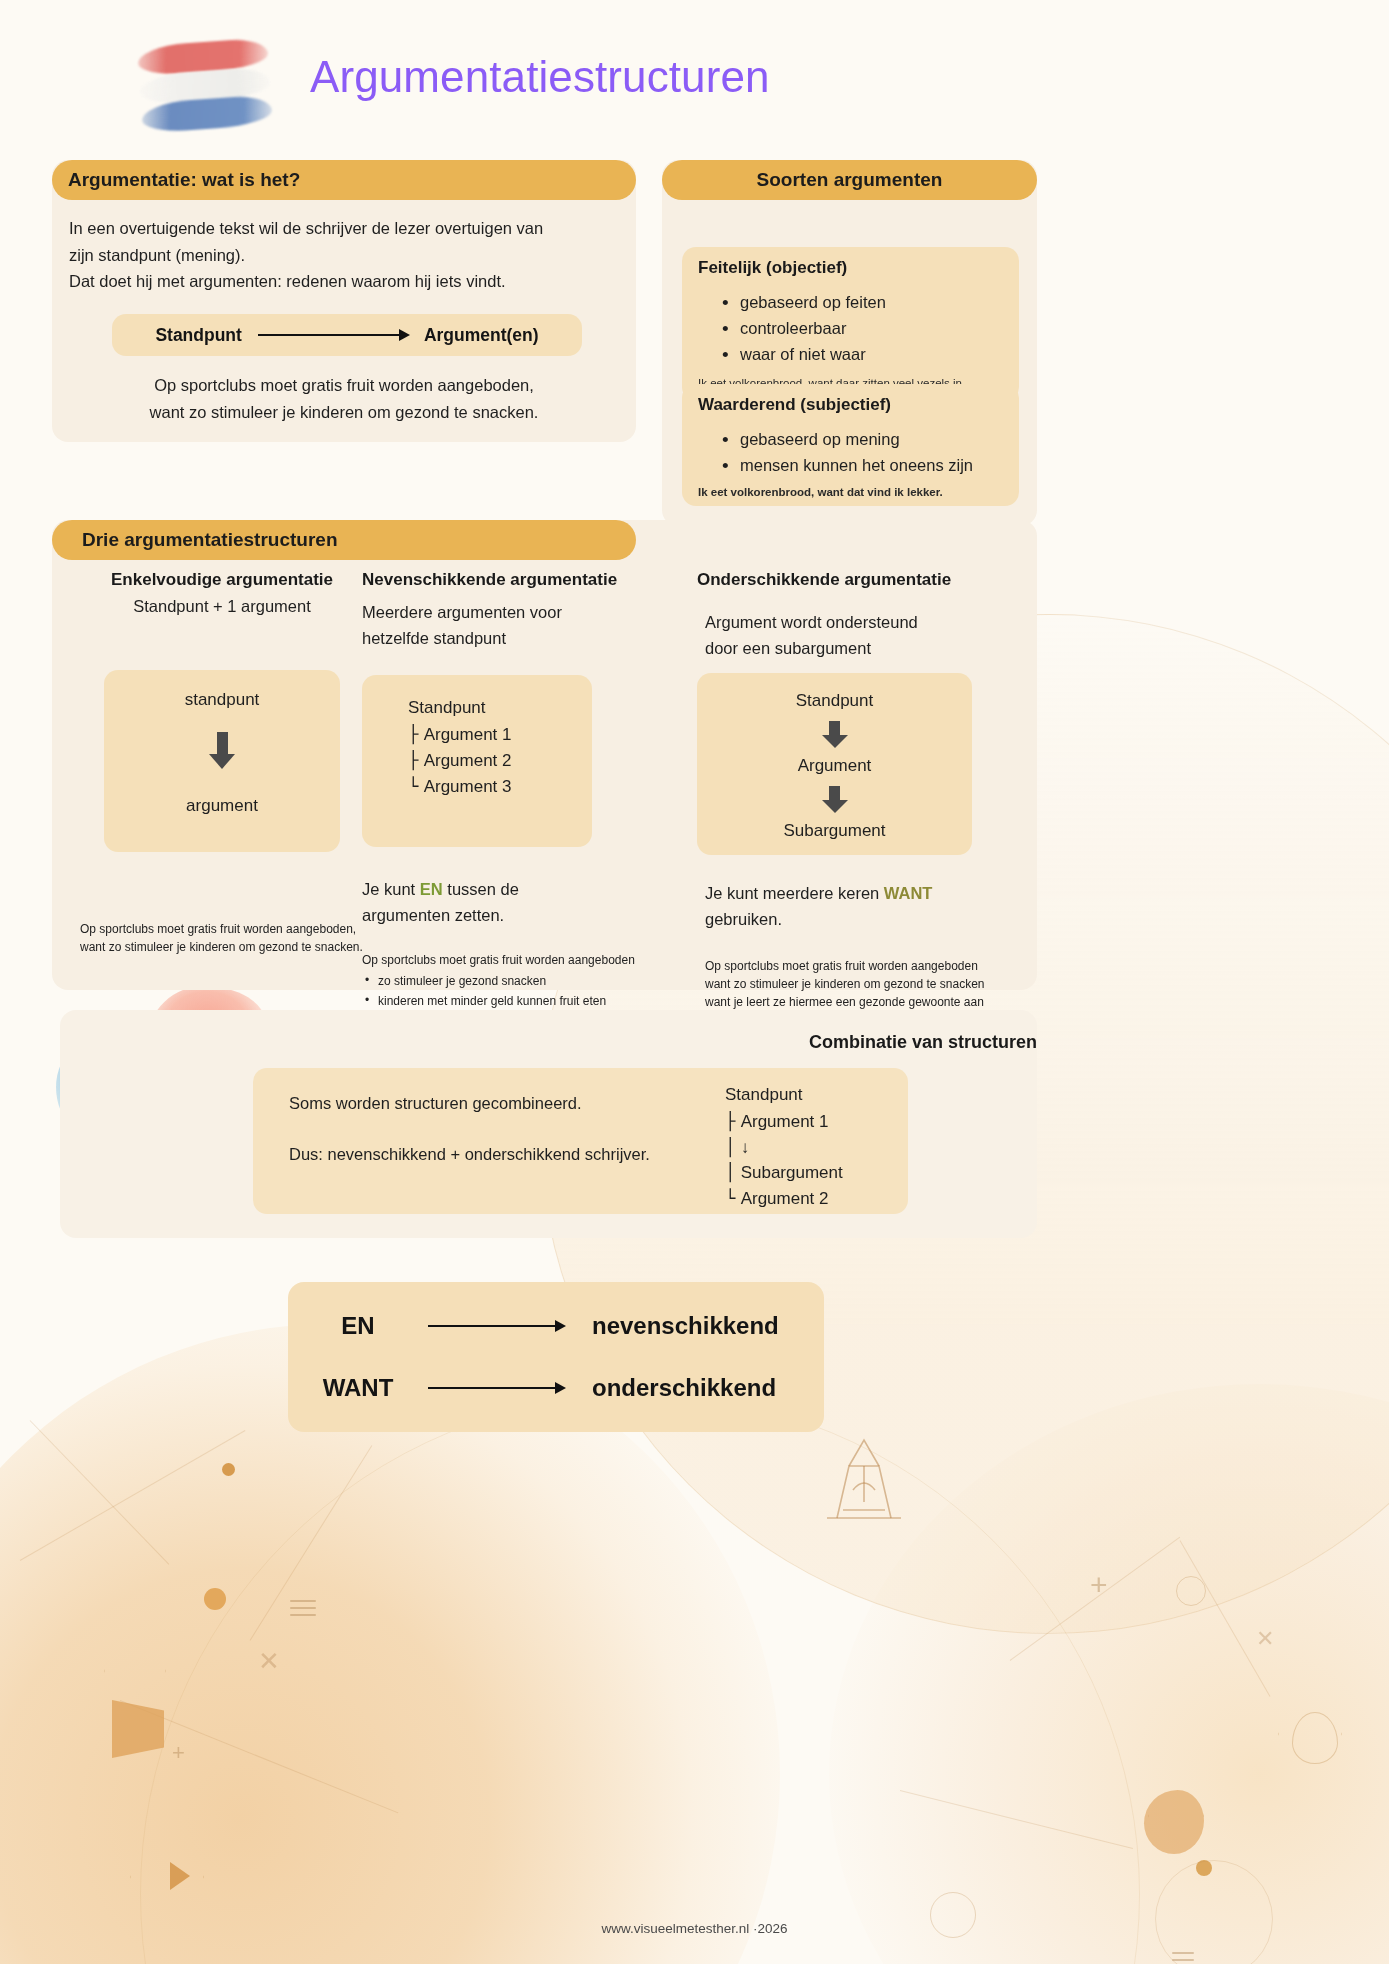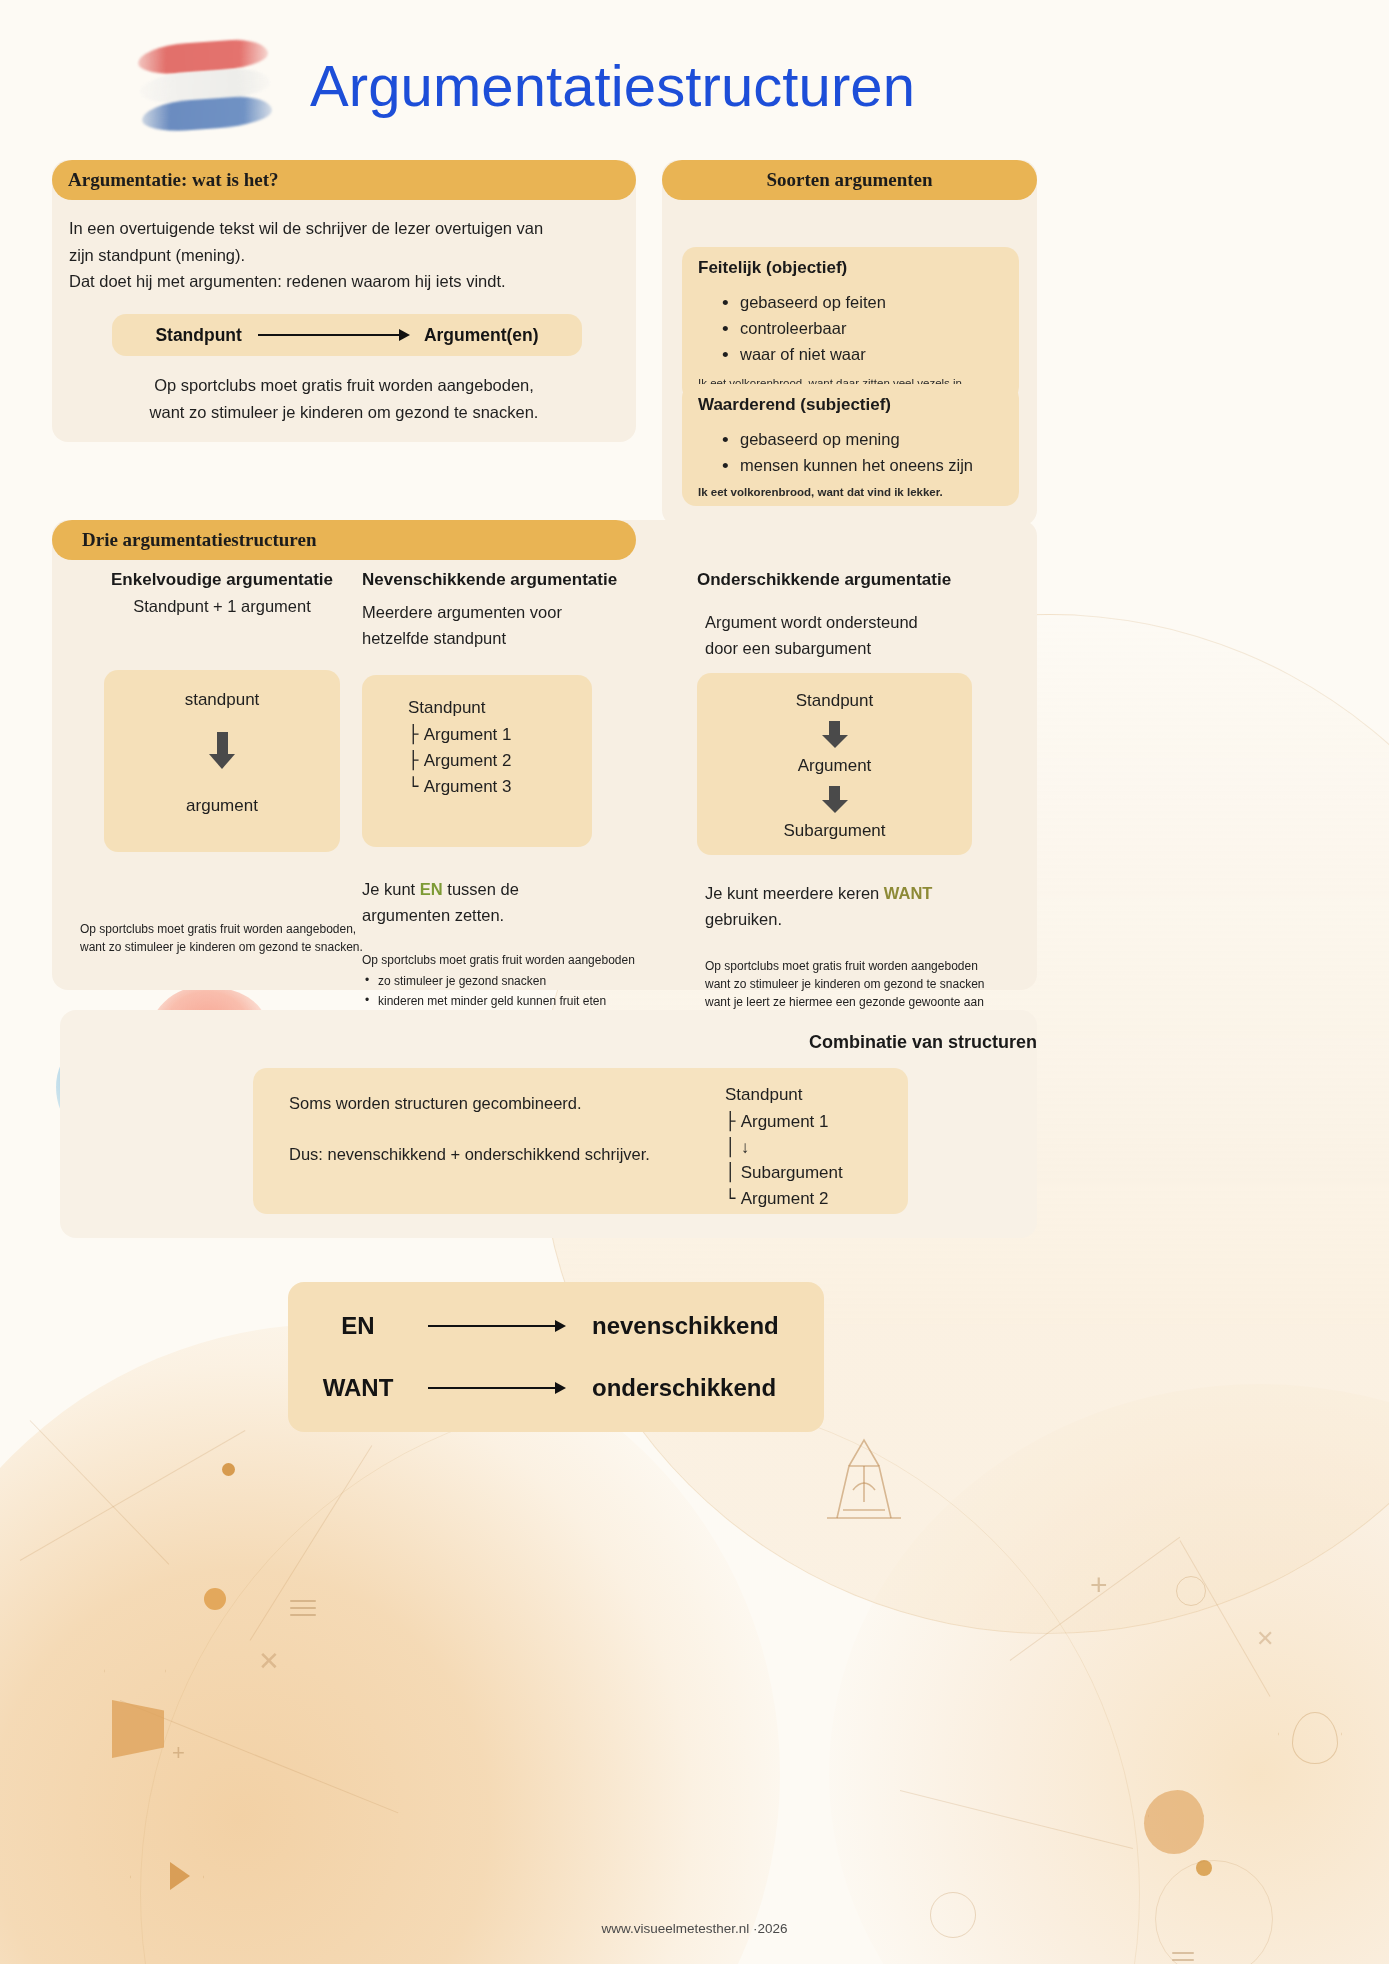--- a/index.html
+++ b/index.html
@@ -86,29 +86,29 @@
     transform: rotate(-4deg);
   }
   .flag i { display: block; position: absolute; left: 0; width: 100%; height: 30px;
             border-radius: 40% 30% 45% 35% / 60% 55% 50% 45%; filter: blur(1.2px); }
   .flag i:nth-child(1) { top: 4px;  background: linear-gradient(95deg, rgba(225,110,105,0.35) 0%, #e2706b 22%, #e4736e 78%, rgba(226,115,110,0.25) 100%); }
   .flag i:nth-child(2) { top: 33px; background: linear-gradient(95deg, rgba(242,242,240,0.30) 0%, #f2f1ee 25%, #ededea 75%, rgba(240,240,238,0.22) 100%); }
   .flag i:nth-child(3) { top: 61px; background: linear-gradient(95deg, rgba(103,140,190,0.30) 0%, #6b8cc0 22%, #7092c4 78%, rgba(110,145,195,0.25) 100%); }
 
   .page-title {
     position: absolute; left: 310px; top: 52px;
-    font-size: 58px; font-weight: 400; color: #1d4ed8; letter-spacing: .1px;
+    font-size: 44px; font-weight: 400; color: #8b5cf6; letter-spacing: .1px;
   }
 
   
   .card { position: absolute; background: #f7efe3; border-radius: 16px; }
   .card-head {
     position: absolute; left: 0; top: 0; height: 40px;
     background: #e9b454; border-radius: 20px;
-    display: flex; align-items: center; font-family: Liberation Serif, serif;
+    display: flex; align-items: center;
   }
   .card-head span { font-size: 19px; font-weight: 700; color: #1c1c1c; padding-left: 16px; }
 
   .body-text { font-size: 16.5px; color: #1f1f1f; line-height: 1.62; }
 
   .inner-box { background: #f5e0b9; border-radius: 14px; }
   .inner-box-soft { background: #f6e3c0; border-radius: 14px; }
 
   .bullets { list-style: none; }
   .bullets li { position: relative; padding-left: 22px; font-size: 16.5px; color: #1f1f1f; line-height: 1.58; }

